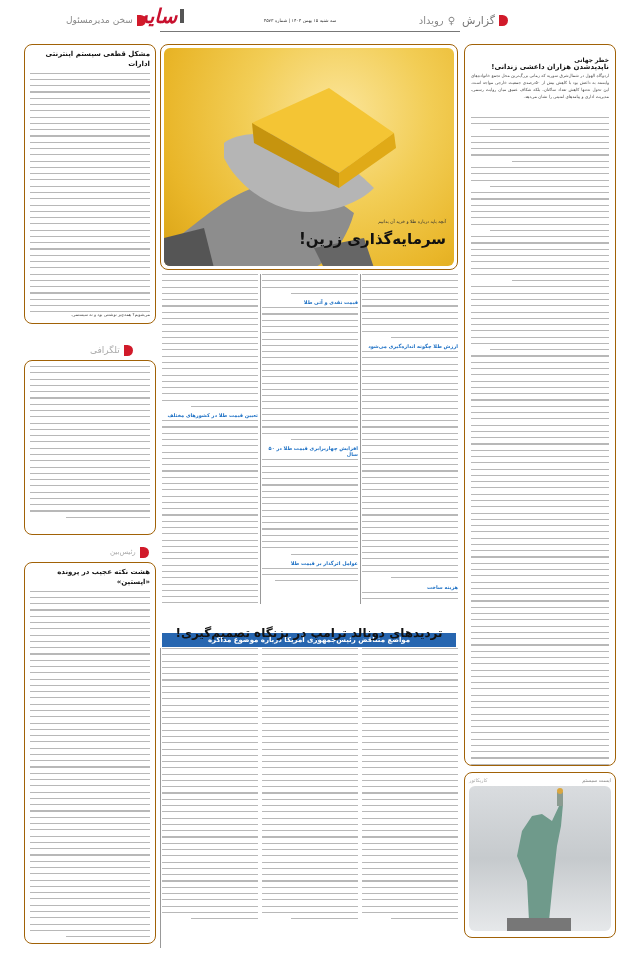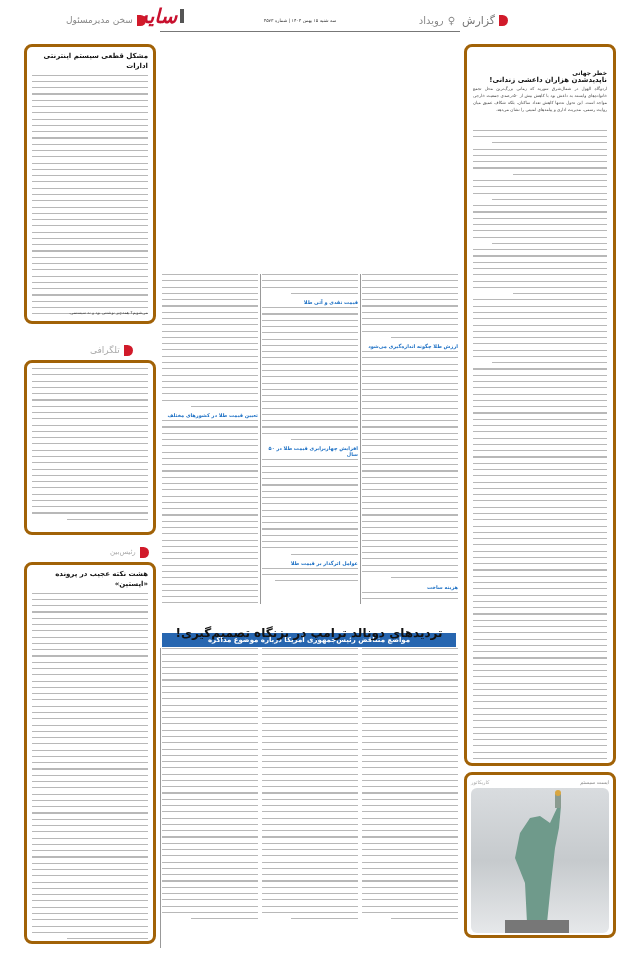--- a/index.html
+++ b/index.html
@@ -2,21 +2,21 @@
 <html><head>
 <meta charset="utf-8">
 <style>
 *{box-sizing:border-box;margin:0;padding:0}
 body{width:620px;height:958px;background:#fff;font-family:"DejaVu Sans",sans-serif;color:#222;position:relative;overflow:hidden;direction:rtl}
 .page{position:absolute;left:0;top:0;width:620px;height:958px}
 .mast{position:absolute;top:10px;height:20px;display:flex;align-items:center}
 .sec-label{font-size:10px;color:#888;display:flex;align-items:center;gap:4px}
 .red-tag{width:9px;height:11px;background:#d11a2a;border-radius:0 6px 6px 0;display:inline-block}
 .bar-mark{width:3px;height:14px;border-left:2px solid #555;border-right:2px solid #555;display:inline-block;margin:0 3px}
-.box{position:absolute;border:3px solid #a16207;border-radius:8px;background:#fff;overflow:hidden}
+.box{position:absolute;border:1px solid #a16207;border-radius:8px;background:#fff;overflow:hidden}
 .ttl{font-weight:bold;font-size:7px;color:#111;text-align:right;line-height:1.4}
 .kick{font-weight:bold;font-size:6px;color:#111}
 .body{font-size:4.2px;line-height:1.65;color:#444;text-align:justify}
 .sub{font-size:5px;color:#1b6fc4;font-weight:bold;margin:3px 0 2px}
 .lines{position:relative}
 .ln{height:1.1px;background:#9a9a9a;margin:0 0 5.2px;opacity:.7}
 .ln.s{width:70%}
 .ln.m{width:86%}
 .col{position:absolute;overflow:hidden}
 .blue-strip{position:absolute;background:#2766b0;color:#fff;font-size:7px;font-weight:bold;text-align:center;line-height:14px}
@@ -48,21 +48,21 @@
     <span class="logo">سایه</span>
   </div>
   <div class="mast" style="left:60px;margin-left:6px;">
     <span class="sec-label">
         <span class="red-tag"></span>
         <span style="font-size:9px">سخن مدیرمسئول</span>
       </span>
   </div>
   <div class="hrule" style="left:160px;right:160px;top:31px;background:#777"></div>
 
-  <div class="box" style="right:4px;top:44px;width:152px;height:722px;padding:22px 6px">
+  <div class="box" style="right:4px;top:44px;width:152px;height:722px;padding:11px 6px">
     <div class="kick">خطر جهانی</div>
     <div class="ttl">ناپدیدشدن هزاران داعشی زندانی!</div>
     <div class="body" style="height:40px;overflow:hidden">اردوگاه الهول در شمال‌شرق سوریه که زمانی بزرگ‌ترین محل تجمع خانواده‌های وابسته به داعش بود با کاهش بیش از ۵۰درصدی جمعیت خارجی مواجه است. این تحول نه‌تنها کاهش تعداد ساکنان، بلکه شکاف عمیق میان روایت رسمی، مدیریت اداری و پیامدهای امنیتی را نشان می‌دهد.</div>
     <div class="lines" style="margin-top:4px">
       <div class="ln"></div>
         <div class="ln"></div>
         <div class="ln m"></div>
         <div class="ln"></div>
         <div class="ln"></div>
         <div class="ln"></div>
@@ -176,20 +176,35 @@
     <div style="height:145px;border-radius:6px;background:linear-gradient(180deg,#d9dcdf 0%,#c6cacd 50%,#e6e8ea 100%);position:relative;overflow:hidden">
       <svg width="144" height="145" viewBox="0 0 144 145">
         <path d="M62 135 L60 95 L50 70 L55 45 L65 30 L75 28 L85 35 L92 20 L96 18 L94 40 L90 60 L86 95 L82 135 Z" fill="#6f9a8b"></path>
         <rect x="90" y="6" width="6" height="14" fill="#8a9b90"></rect>
         <circle cx="93" cy="5" r="3" fill="#d9a640"></circle>
         <rect x="40" y="132" width="64" height="13" fill="#777"></rect>
       </svg>
     </div>
   </div>
 
+  <div class="box" style="left:160px;top:44px;width:298px;height:226px">
+    <div style="position:absolute;inset:3px;border-radius:6px;background:radial-gradient(circle at 60% 30%,#fbe59a 0%,#f2cd55 40%,#e9b629 75%,#d7a113 100%);overflow:hidden">
+      <svg width="292" height="220" viewBox="0 0 292 220" style="position:absolute;left:0;top:0">
+        <path d="M0 200 C40 170 70 140 110 135 C140 130 170 150 190 165 C180 200 160 215 150 220 L0 220Z" fill="#8d8d8d"></path>
+        <path d="M60 95 C70 85 110 80 140 95 C180 110 200 130 210 140 C190 160 150 170 120 160 C90 150 70 130 60 110Z" fill="#b5b5b5"></path>
+        <path d="M88 75 L165 40 L230 85 L175 125 Z" fill="#f4c534"></path>
+        <path d="M88 75 L175 125 L175 140 L90 95 Z" fill="#c6940e"></path>
+        <path d="M175 125 L230 85 L232 100 L175 140 Z" fill="#e0aa17"></path>
+        <path d="M0 190 L40 180 L50 220 L0 220Z" fill="#555"></path>
+        <path d="M150 200 L200 190 L210 220 L160 220Z" fill="#666"></path>
+      </svg>
+      <div style="position:absolute;right:8px;top:171px;font-size:4.5px;color:#333">آنچه باید درباره طلا و خرید آن بدانیم</div>
+      <div style="position:absolute;right:8px;top:182px;font-size:15px;font-weight:bold;color:#111">سرمایه‌گذاری زرین!</div>
+    </div>
+  </div>
 
   <div class="col" style="right:162px;top:274px;width:96px;height:330px">
     <div class="lines">
         <div class="ln"></div>
         <div class="ln"></div>
         <div class="ln"></div>
         <div class="ln"></div>
         <div class="ln"></div>
         <div class="ln"></div>
         <div class="ln"></div>

